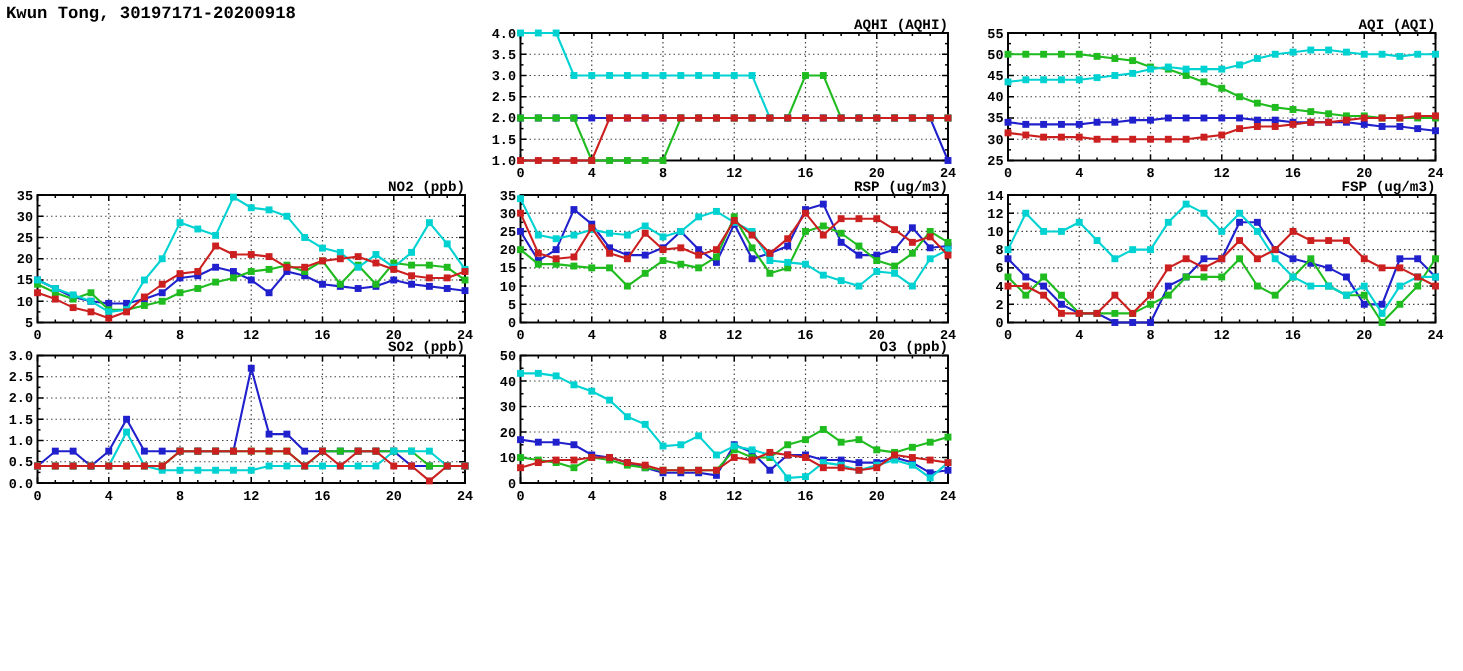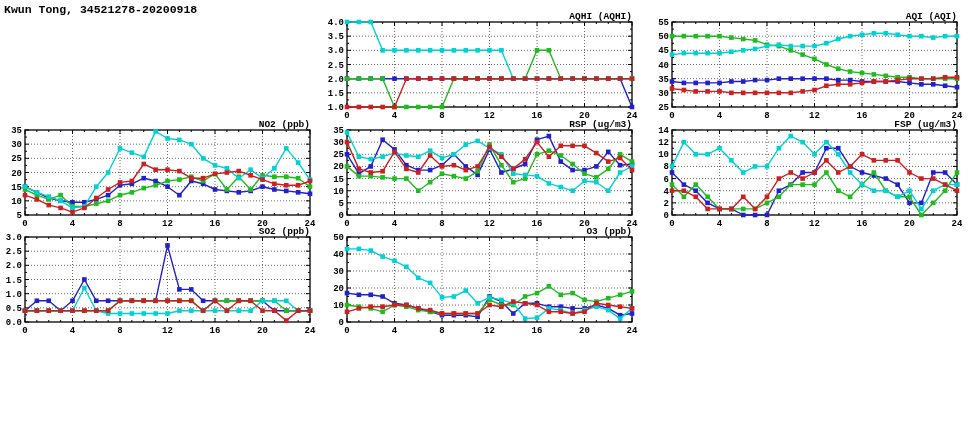--- a/index.html
+++ b/index.html
@@ -12,21 +12,21 @@
   .vgrid{stroke:#444;stroke-width:0.8;stroke-dasharray:1,2;}
   .frame{fill:none;stroke:#000;stroke-width:1.3;}
   .tick{stroke:#000;stroke-width:1;}
   .lbl{font-size:9px;fill:#000;}
   .ctitle{font-size:9.5px;fill:#000;}
 </style>
 </head>
 <body>
 
 <div id="canvas">
-  <div id="page-title">Kwun Tong, 34521278-20200918</div>
+  <div id="page-title">Kwun Tong, 30197171-20200918</div>
   <svg id="charts" width="975" height="447" viewBox="0 0 975 447">
       <g>
         <g>
           <line x1="347" x2="632" y1="92.83333333333333" y2="92.83333333333333" class="grid"></line>
           <line x1="347" x2="632" y1="78.66666666666667" y2="78.66666666666667" class="grid"></line>
           <line x1="347" x2="632" y1="64.5" y2="64.5" class="grid"></line>
           <line x1="347" x2="632" y1="50.333333333333336" y2="50.333333333333336" class="grid"></line>
           <line x1="347" x2="632" y1="36.16666666666666" y2="36.16666666666666" class="grid"></line>
           <line x1="394.5" x2="394.5" y1="22" y2="107" class="vgrid"></line>
           <line x1="442" x2="442" y1="22" y2="107" class="vgrid"></line>

